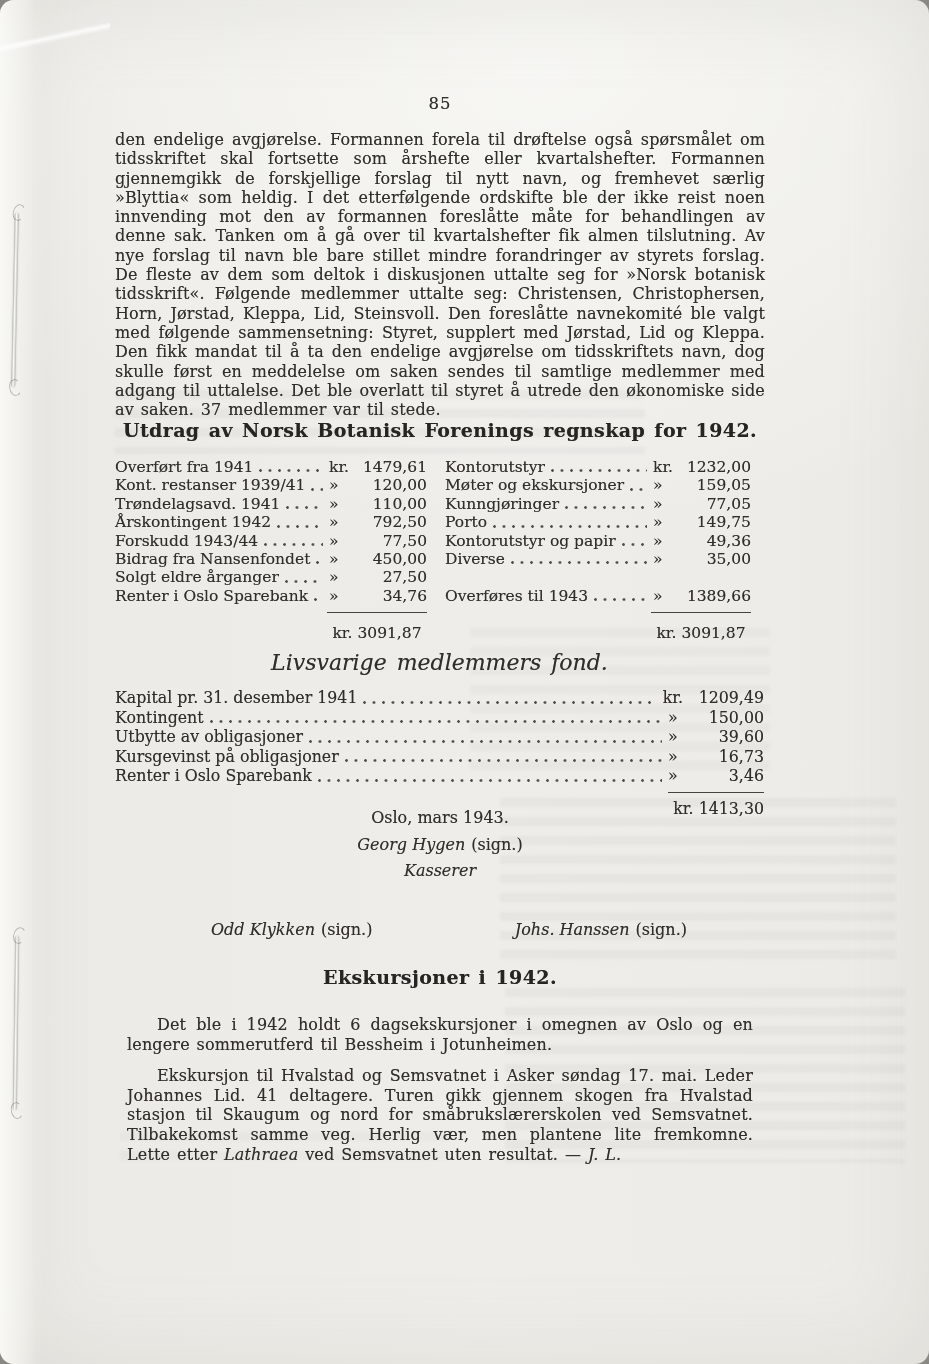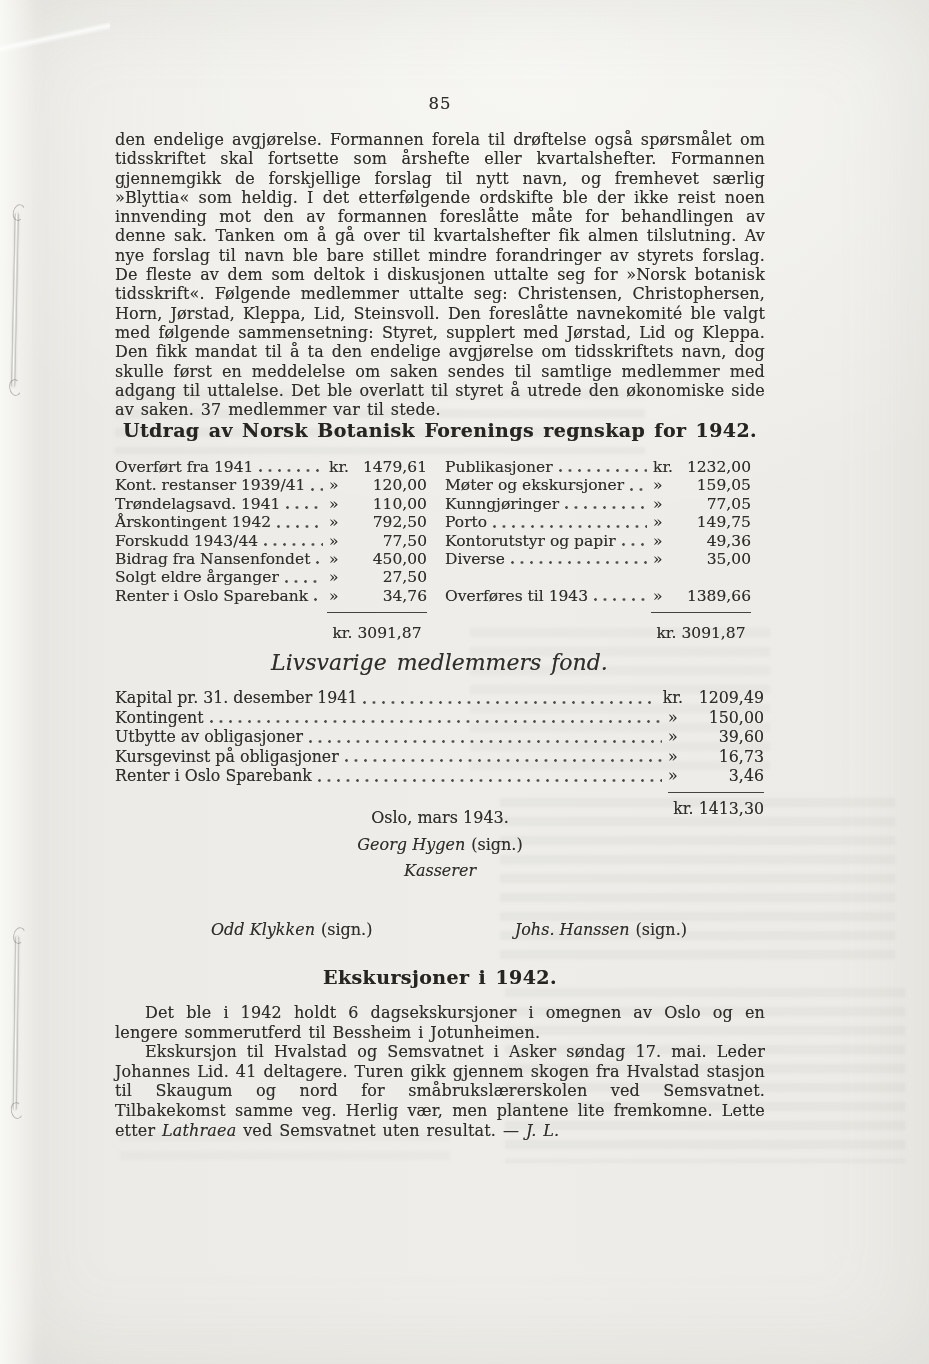--- a/index.html
+++ b/index.html
@@ -9,20 +9,21 @@
     margin:0 auto;
     background:
       radial-gradient(ellipse 120% 55% at 58% 5%, rgba(253,253,251,.6), rgba(253,253,251,0) 62%),
       linear-gradient(90deg,#f4f3ef 0,#f1f0ec 20px,#eae9e5 44px,#ecebe7 130px,#eeede9 52%,#ecebe7 100%);
     background-color:#ecebe7;
     box-shadow:inset 0 0 95px rgba(150,147,138,.16);
     overflow:hidden;
     font-family:"DejaVu Serif","Liberation Serif",serif;
     color:#302e2a;
     text-shadow:0 0 .6px rgba(48,46,42,.5);
+    border-radius:14px;
   }
   .abs{position:absolute;}
 
   
   .ghost{
     position:absolute;
     background:repeating-linear-gradient(180deg,
       rgba(108,105,97,.055) 0 9px, rgba(108,105,97,0) 9px 19px);
     filter:blur(1.4px);
     pointer-events:none;
@@ -112,21 +113,21 @@
   }
   .sig-name{font-style:italic;}
   .sig-suffix{margin-left:6px;}
 
   
   .excursions-text{
     left:115px;top:1003px;width:650px;
     font-size:16px;line-height:19.6px;
     text-align:justify;letter-spacing:.15px;word-spacing:1.6px;
   }
-  .excursions-text p{margin:0;text-indent:30px;}
+  .excursions-text p{margin:12px;text-indent:30px;}
   .it{font-style:italic;}
 </style>
 </head>
 <body>
 
 <div class="page">
 
   <div class="edge-highlight"></div>
   <div class="corner-crease"></div>
   <div class="ghost" style="left:115px;top:390px;width:530px;height:64px;"></div>
@@ -190,21 +191,21 @@
       <div class="t-row">
           <span class="t-label">Renter i Oslo Sparebank</span>
           <span class="t-leader"></span>
           <span class="t-cur">»</span>
           <span class="t-amt">34,76</span>
         </div>
       <div class="t-total">kr. 3091,87</div>
     </div>
     <div class="col-expense">
       <div class="t-row">
-          <span class="t-label">Publikasjoner</span>
+          <span class="t-label">Kontorutstyr</span>
           <span class="t-leader"></span>
           <span class="t-cur">kr.</span>
           <span class="t-amt">1232,00</span>
         </div>
       <div class="t-row">
           <span class="t-label">Møter og ekskursjoner</span>
           <span class="t-leader"></span>
           <span class="t-cur">»</span>
           <span class="t-amt">159,05</span>
         </div>

